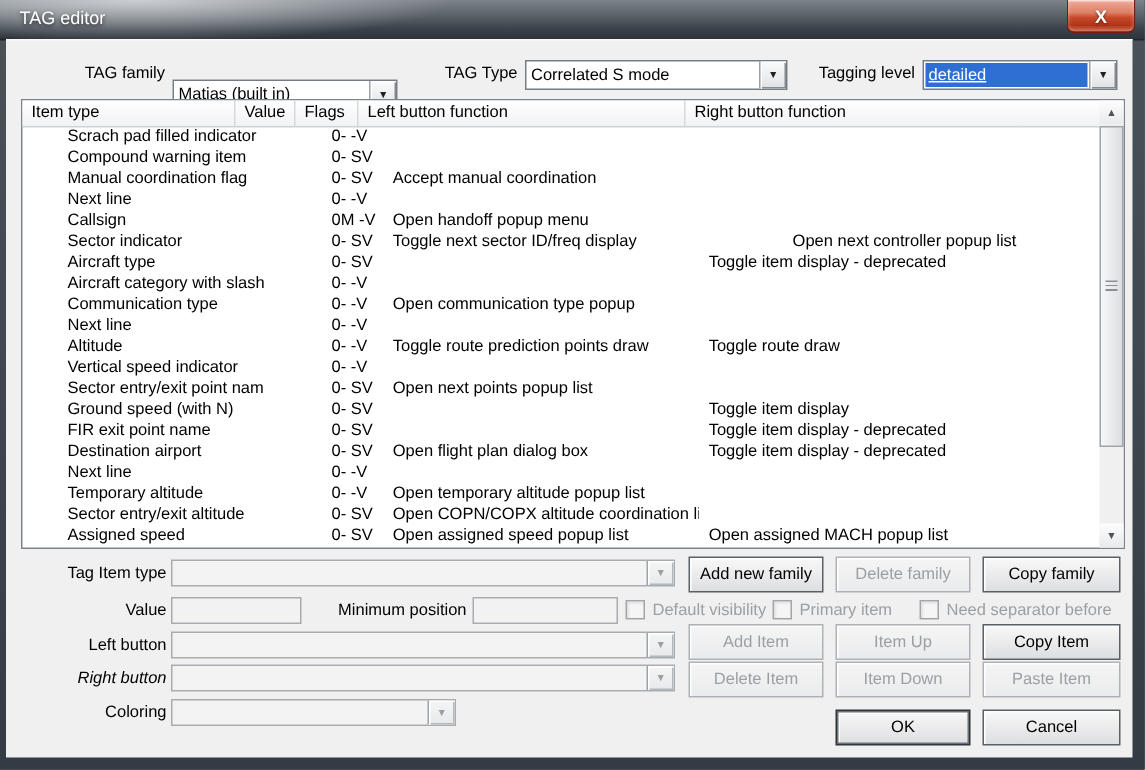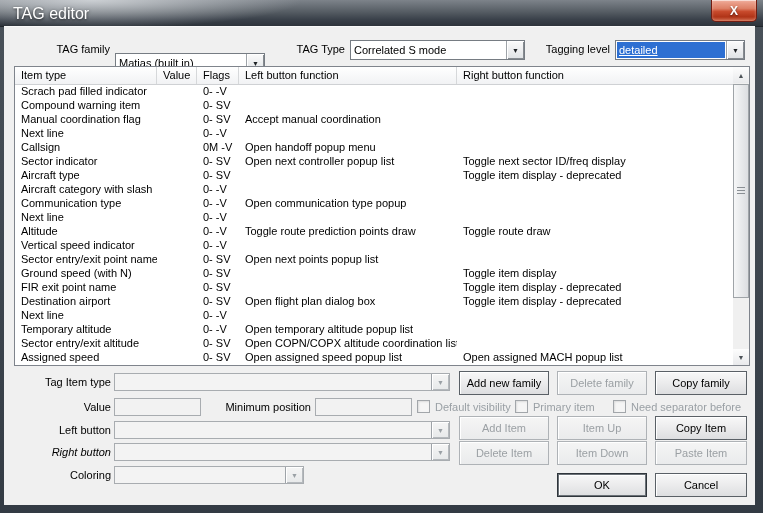--- a/index.html
+++ b/index.html
@@ -4,21 +4,21 @@
 <style>
   html,body{margin:0;padding:0;background:#22282e;}
   body{width:763px;height:513px;overflow:hidden;font-family:"Liberation Sans",sans-serif;-webkit-font-smoothing:none;}
   .window{position:absolute;left:0;top:0;width:763px;height:513px;
     background:linear-gradient(180deg,#4a525a,#333b44);}
   
   .titlebar{position:absolute;left:0;top:0;width:763px;height:26px;
     background:radial-gradient(ellipse 300px 40px at 12% 0%,rgba(230,233,236,.75) 0%,rgba(230,233,236,0) 70%),
                linear-gradient(180deg,#7d838a 0%,#565d64 45%,#3a414a 75%,#2e343b 100%);
     border-bottom:1px solid #20262c;}
-  .title{position:absolute;left:13px;top:5px;font-size:16px;color:#ffffff;
+  .title{position:absolute;left:13px;top:5px;font-size:12px;color:#ffffff;
     text-shadow:0 1px 3px rgba(0,0,0,.7);}
   .close-btn{position:absolute;left:711px;top:0px;width:44px;height:21px;
     border:1px solid #731c10;border-top:none;border-radius:0 0 5px 5px;
     background:linear-gradient(180deg,#f0ab99 0%,#dd8066 40%,#c84a2c 55%,#b03418 80%,#d0684a 100%);
     box-shadow:inset 0 1px 0 rgba(255,255,255,.55), inset 0 0 3px rgba(255,255,255,.35);
     display:flex;align-items:center;justify-content:center;cursor:default;}
   .close-x{color:#fff;font-size:12px;font-weight:bold;line-height:1;
     text-shadow:0 1px 2px rgba(0,0,0,.55);}
   
   .client{position:absolute;left:4px;top:26px;width:751px;height:479px;
@@ -39,21 +39,21 @@
   
   .tinput{position:absolute;height:18px;background:#f2f2f2;border:1px solid #a8acb0;box-sizing:border-box;}
   
   .list{position:absolute;left:10px;top:40px;width:736px;height:300px;
     background:#fff;border:1px solid #7f848c;box-sizing:border-box;}
   .lheader{position:absolute;left:0;top:0;width:718px;height:17px;
     background:linear-gradient(#ffffff,#f1f2f4);border-bottom:1px solid #cfd1d4;display:flex;}
   .hcell{box-sizing:border-box;padding:2px 0 0 6px;border-right:1px solid #d6d8da;
     white-space:nowrap;overflow:hidden;font-size:11px;}
   .lbody{position:absolute;left:0;top:17px;width:718px;height:281px;overflow:hidden;}
-  .lrow{display:flex;height:14px;line-height:14px;}
+  .lrow{display:flex;height:14px;line-height:14px;padding-left:24px;}
   .lcell{box-sizing:border-box;padding-left:6px;white-space:pre;overflow:hidden;font-size:11px;}
   .c0{width:142px;} .c1{width:40px;} .c2{width:42px;} .c3{width:218px;} .c4{width:276px;border-right:none;}
   
   .vscroll{position:absolute;right:0;top:0;width:16px;height:298px;background:#f0f0f0;}
   .sb-btn{position:absolute;left:0;width:16px;height:16px;display:flex;align-items:center;
     justify-content:center;font-size:7px;color:#4d5358;background:linear-gradient(#fdfdfd,#e9eaec);
     border:1px solid #c9cbcе;border-color:#c9cbce;box-sizing:border-box;}
   .sb-btn.up{top:0;} .sb-btn.down{bottom:0;}
   .sb-thumb{position:absolute;left:0;top:17px;width:16px;height:214px;box-sizing:border-box;
     border:1px solid #9fa4a8;background:linear-gradient(90deg,#f6f7f8,#dcdee1);
@@ -146,22 +146,22 @@
             <span class="lcell c0">Callsign</span>
             <span class="lcell c1"></span>
             <span class="lcell c2">0M -V</span>
             <span class="lcell c3">Open handoff popup menu</span>
             <span class="lcell c4"></span>
           </div>
           <div class="lrow">
             <span class="lcell c0">Sector indicator</span>
             <span class="lcell c1"></span>
             <span class="lcell c2">0- SV</span>
+            <span class="lcell c4">Toggle next sector ID/freq display</span>
             <span class="lcell c3">Open next controller popup list</span>
-            <span class="lcell c4">Toggle next sector ID/freq display</span>
           </div>
           <div class="lrow">
             <span class="lcell c0">Aircraft type</span>
             <span class="lcell c1"></span>
             <span class="lcell c2">0- SV</span>
             <span class="lcell c3"></span>
             <span class="lcell c4">Toggle item display - deprecated</span>
           </div>
           <div class="lrow">
             <span class="lcell c0">Aircraft category with slash</span>

